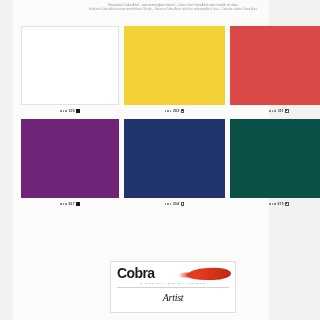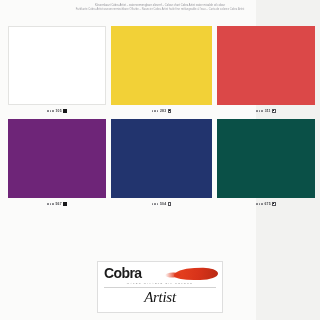--- a/index.html
+++ b/index.html
@@ -3,21 +3,21 @@
 <meta charset="utf-8">
 <style>
   html,body{margin:0;padding:0;}
   body{
     width:320px;height:320px;
     background:#f2f2f0;
     font-family:"Liberation Sans",sans-serif;
     overflow:hidden;
   }
   .page{
-    position:absolute;left:0;top:0;width:256px;height:320px;
+    position:absolute;left:13px;top:0;width:256px;height:320px;
     background:#fbfbfa;
   }
   
   .legal{
     position:absolute;left:0;top:4px;width:320px;
     text-align:center;
   }
   .legal .line{
     font-size:2.6px;
     line-height:4.4px;
@@ -126,21 +126,21 @@
   }
   .rule{
     margin:1.5px 6px 0 6px;
     height:.4px;background:#d2d2d2;
   }
   .artist{
     margin-top:2px;
     text-align:center;
     font-family:"Liberation Serif",serif;
     font-style:italic;
-    font-size:15px;
+    font-size:10px;
     color:#151515;
     letter-spacing:-.3px;
     line-height:17px;
   }
 </style>
 </head>
 <body>
 
 <div class="page">
 

